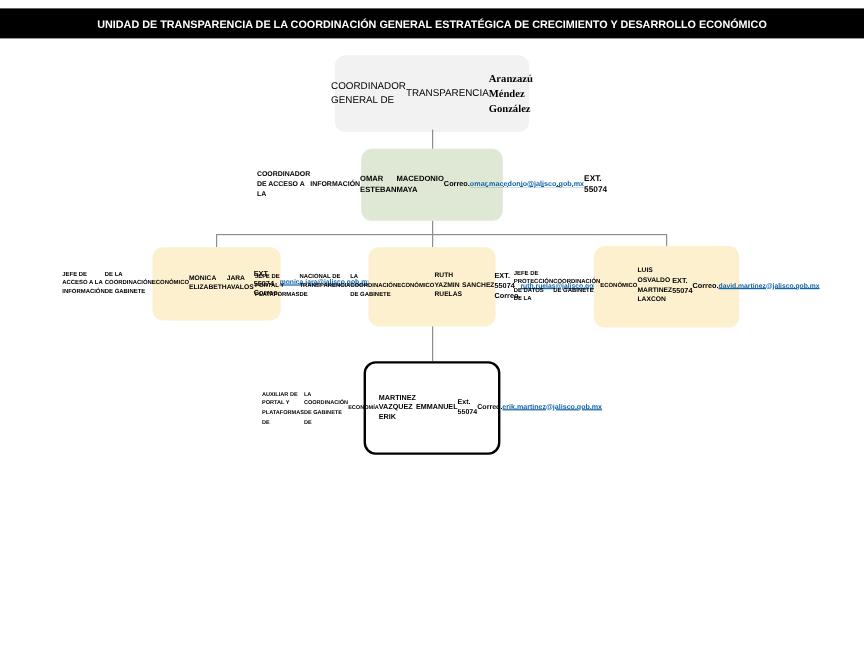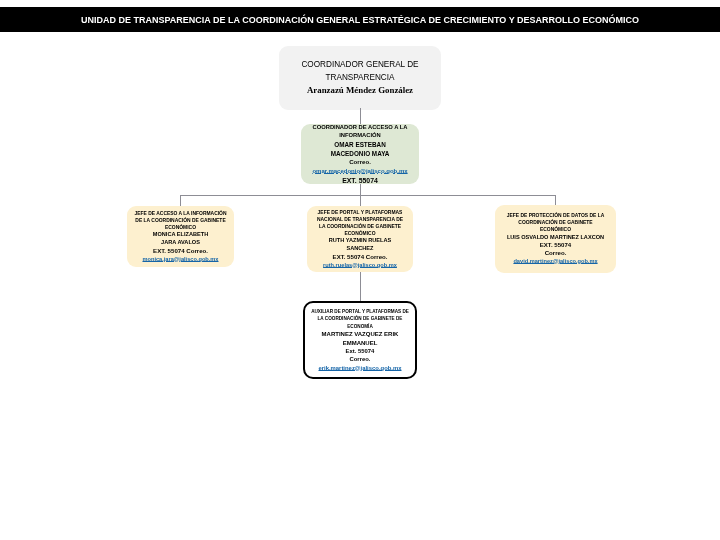--- a/index.html
+++ b/index.html
@@ -1,21 +1,21 @@
 <!DOCTYPE html>
 <html><head>
 <meta charset="utf-8">
 <title>Organigrama</title>
 <style>
   html,body{margin:0;padding:0;}
   body{width:720px;height:540px;background:#ffffff;font-family:"Liberation Sans",sans-serif;overflow:hidden;position:relative;}
   .stage{position:absolute;inset:0;filter:blur(0px);}
   .hdr{position:absolute;left:0;top:7px;width:720px;height:25px;background:#000;color:#fff;
        display:flex;align-items:flex-start;justify-content:center;font-size:9px;font-weight:bold;line-height:27px;}
-  .node{position:absolute;box-sizing:border-box;display:flex;flex-direction:column;
+  .node{position:absolute;box-sizing:border-box;display:flex;flex-direction:row;
         align-items:center;justify-content:center;text-align:left;}
   .n-top{left:279px;top:46px;width:162px;height:64px;background:#f2f2f2;border-radius:9px;font-size:8.2px;color:#000;line-height:12.4px;}
   .n-top .nm{font-size:8.85px;font-weight:bold;font-family:Liberation Serif, serif;}
   .n-green{left:301px;top:124px;width:118px;height:60px;background:#dee8d4;border-radius:9px;color:#000;font-weight:bold;}
   .n-green .ttl{font-size:5.8px;line-height:8.2px;}
   .n-green .nm{font-size:6.35px;line-height:9.1px;}
   .n-green .cor{font-size:6.1px;line-height:8.7px;}
   .n-green .mail{font-size:6.0px;line-height:9px;}
   .n-green .ext{font-size:6.9px;line-height:9.2px;}
   .n-cream{background:#fdf0cf;border-radius:9px;color:#000;font-weight:bold;}

